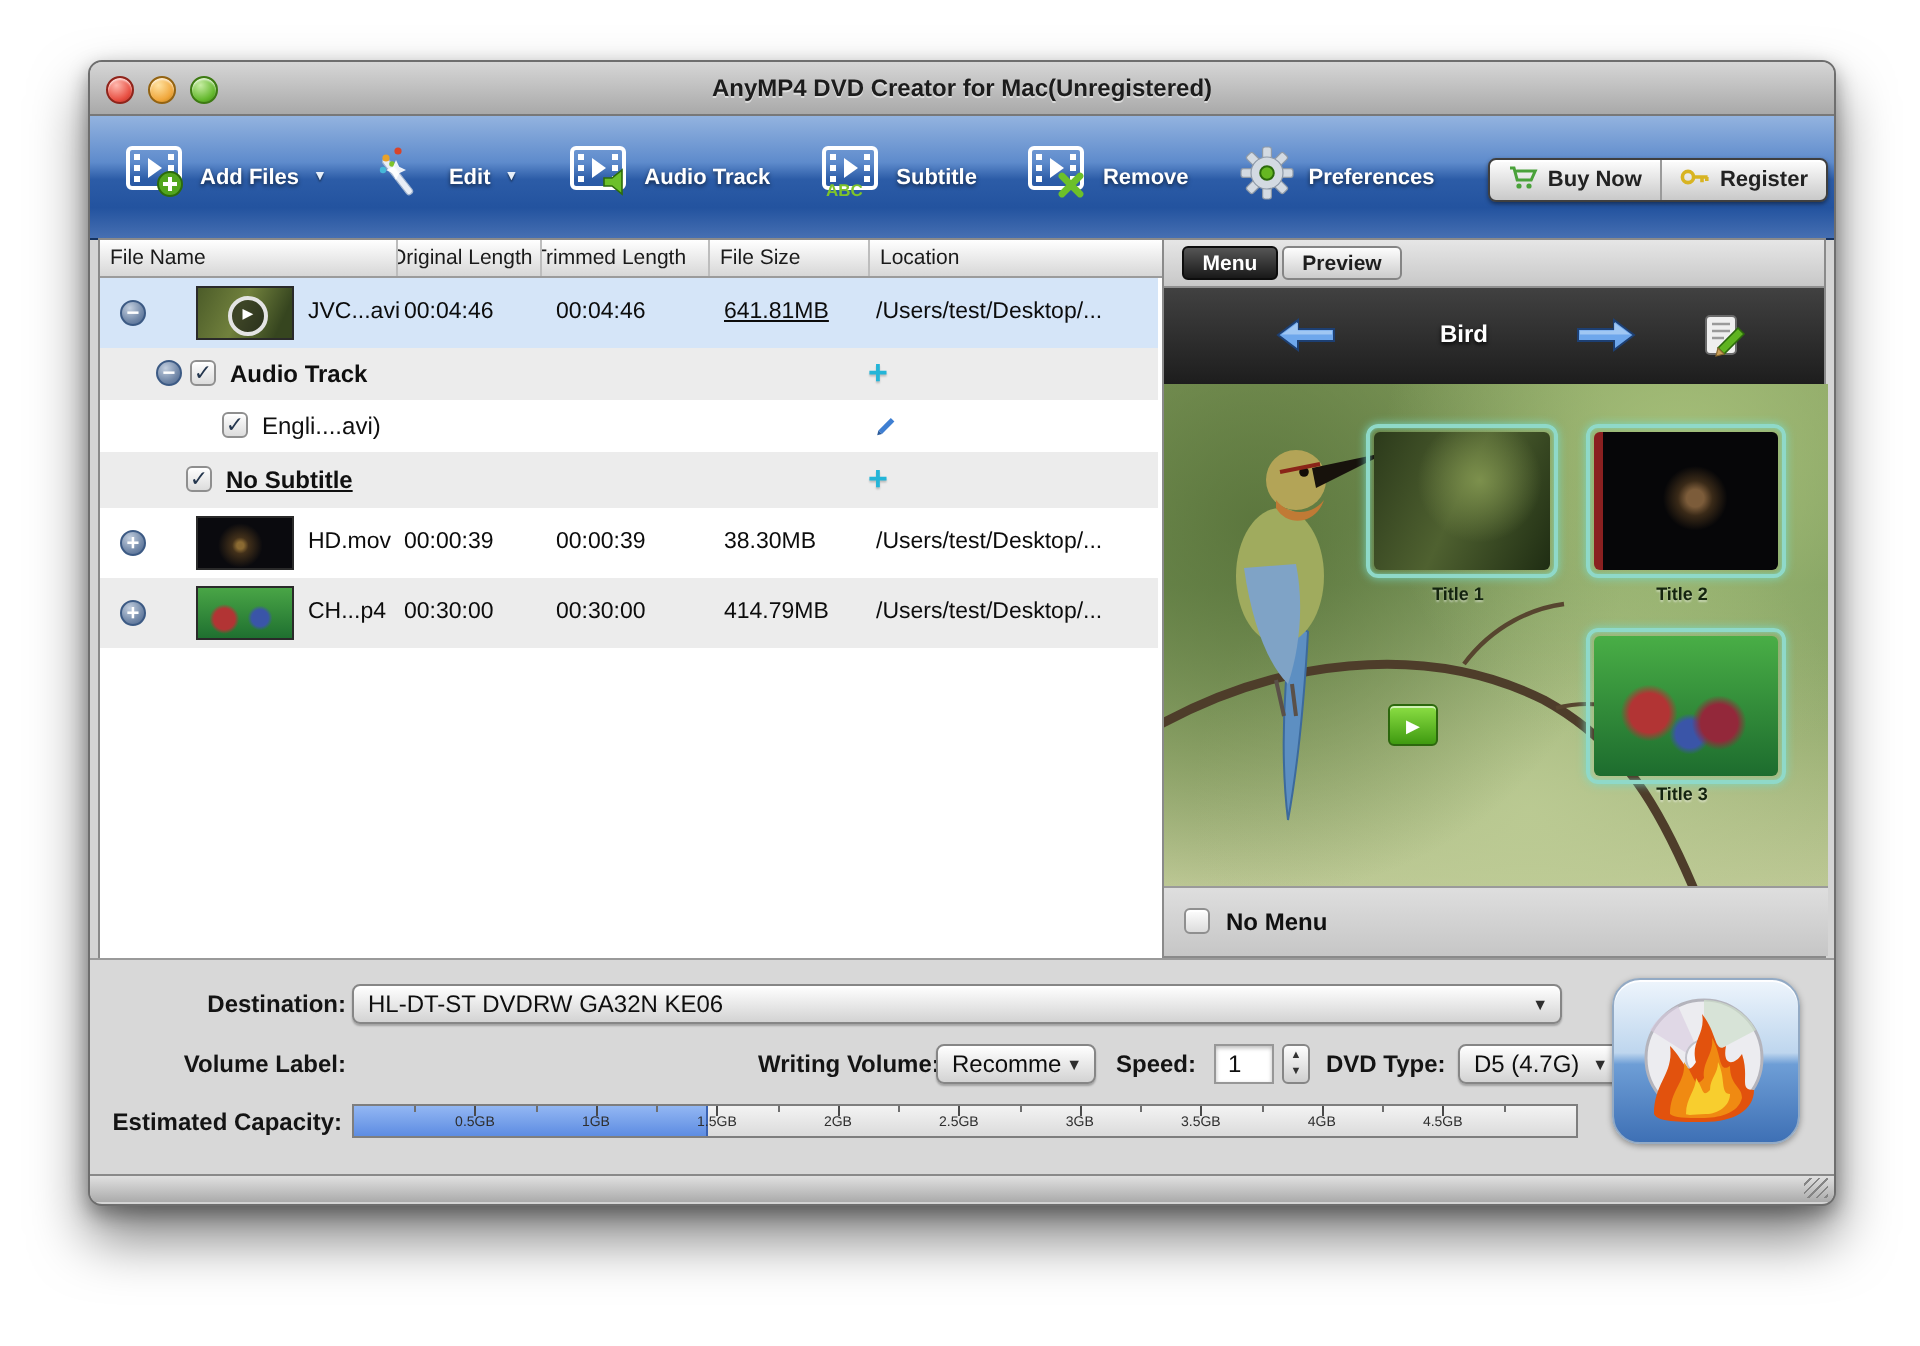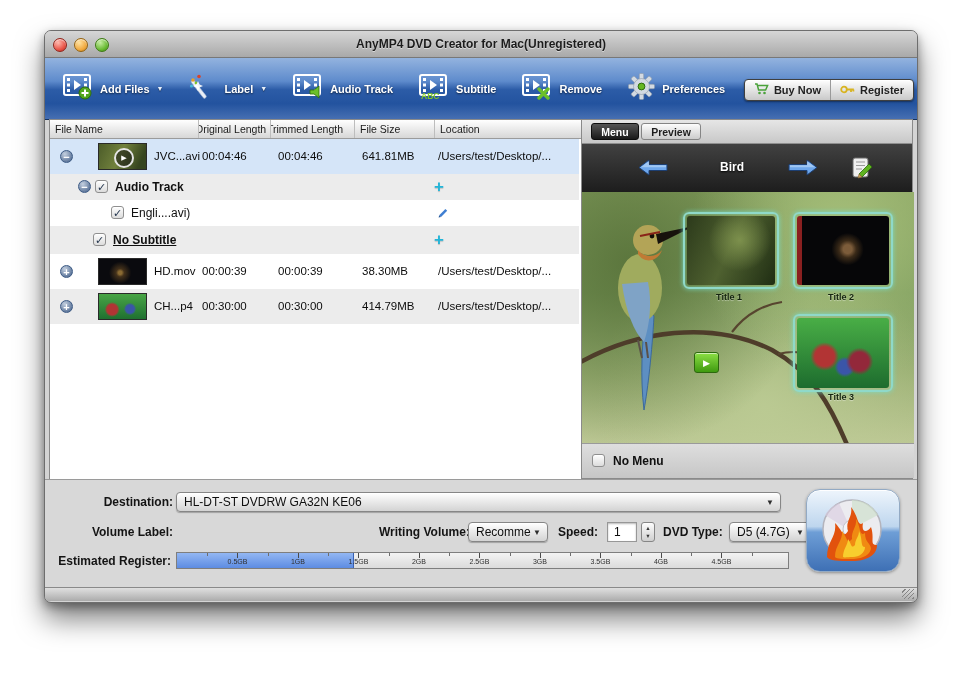--- a/index.html
+++ b/index.html
@@ -174,21 +174,21 @@
       <div class="tb-btn">
         <span>
           <svg width="28" height="26" viewBox="0 0 28 26">
             <rect x="8" y="4" width="3.4" height="22" rx="1.5" transform="rotate(-38 10 15)" fill="#e9eef6" stroke="#9fb3cf" stroke-width="0.6"></rect>
             <circle cx="4" cy="6" r="1.8" fill="#e8a22a"></circle>
                 <circle cx="10" cy="2.5" r="1.8" fill="#d8442a"></circle>
             <circle cx="2.5" cy="12" r="1.6" fill="#46b8d8"></circle>
                 <circle cx="7" cy="9" r="1.4" fill="#7ec32a"></circle>
             <path d="M9 7 l1.6 3.4 L14 12 l-3.4 1.6 L9 17 l-1.6 -3.4 L4 12 l3.4 -1.4 z" fill="#fff" opacity=".9"></path>
           </svg></span>
-        <span class="lbl">Label</span>
+        <span class="lbl">Edit</span>
         <span class="caret">▼</span>
       </div>
       <div class="tb-btn">
         <span>
           <svg width="30" height="26" viewBox="0 0 30 26">
             <rect x="1" y="1" width="26" height="20" rx="2" fill="none" stroke="#fff" stroke-width="2"></rect>
             <rect x="4" y="4" width="3" height="3" fill="#fff"></rect>
                 <rect x="4" y="9.5" width="3" height="3" fill="#fff"></rect>
                 <rect x="4" y="15" width="3" height="3" fill="#fff"></rect>
             <rect x="21" y="4" width="3" height="3" fill="#fff"></rect>
@@ -295,21 +295,21 @@
     </div>
 
     <div class="row sel" style="top:19px;height:35px;">
       <span class="expander" style="left:10px;top:11px;">−</span>
       <span class="vthumb forest">
         <span class="playov">▶</span>
       </span>
       <span class="cell" style="left:104px;top:11px;width:46px;">JVC...avi</span>
       <span class="cell" style="left:152px;top:11px;width:66px;">00:04:46</span>
       <span class="cell" style="left:228px;top:11px;width:74px;">00:04:46</span>
-      <span class="cell" style="left:312px;top:11px;width:70px;">641.81MB</span>
+      <span class="cell" style="left:312px;top:11px;width:70px;text-decoration:underline;">641.81MB</span>
       <span class="cell" style="left:388px;top:11px;width:140px;">/Users/test/Desktop/...</span>
     </div>
 
     <div class="row alt" style="top:54px;height:26px;">
       <span class="expander" style="left:28px;top:6px;">−</span>
       <span class="ckbox" style="left:45px;top:6px;">✓</span>
       <span class="sublabel" style="left:65px;top:6px;">Audio Track</span>
       <span class="plusact" style="top:3px;">+</span>
     </div>
 
@@ -435,21 +435,21 @@
       <span class="s up">▲</span>
       <span class="s dn">▼</span>
     </div>
 
     <span class="blabel" style="left:618px;top:45px;">DVD Type:</span>
     <div class="popup" style="left:684px;top:42px;width:82px;">
       <span>D5 (4.7G)</span>
       <span class="pcaret">▼</span>
     </div>
 
-    <span class="blabel" style="left:6px;top:74px;width:120px;text-align:right;">Estimated Register:</span>
+    <span class="blabel" style="left:6px;top:74px;width:120px;text-align:right;">Estimated Capacity:</span>
     <div class="capbar" style="top:72px;">
       <div class="capfill" style="width: 29%;"></div>
       <div class="tick major" style="left:9.9%;"></div>
           <div class="tick major" style="left:19.8%;"></div>
       <div class="tick major" style="left:29.7%;"></div>
           <div class="tick major" style="left:39.6%;"></div>
       <div class="tick major" style="left:49.5%;"></div>
           <div class="tick major" style="left:59.4%;"></div>
       <div class="tick major" style="left:69.3%;"></div>
           <div class="tick major" style="left:79.2%;"></div>

